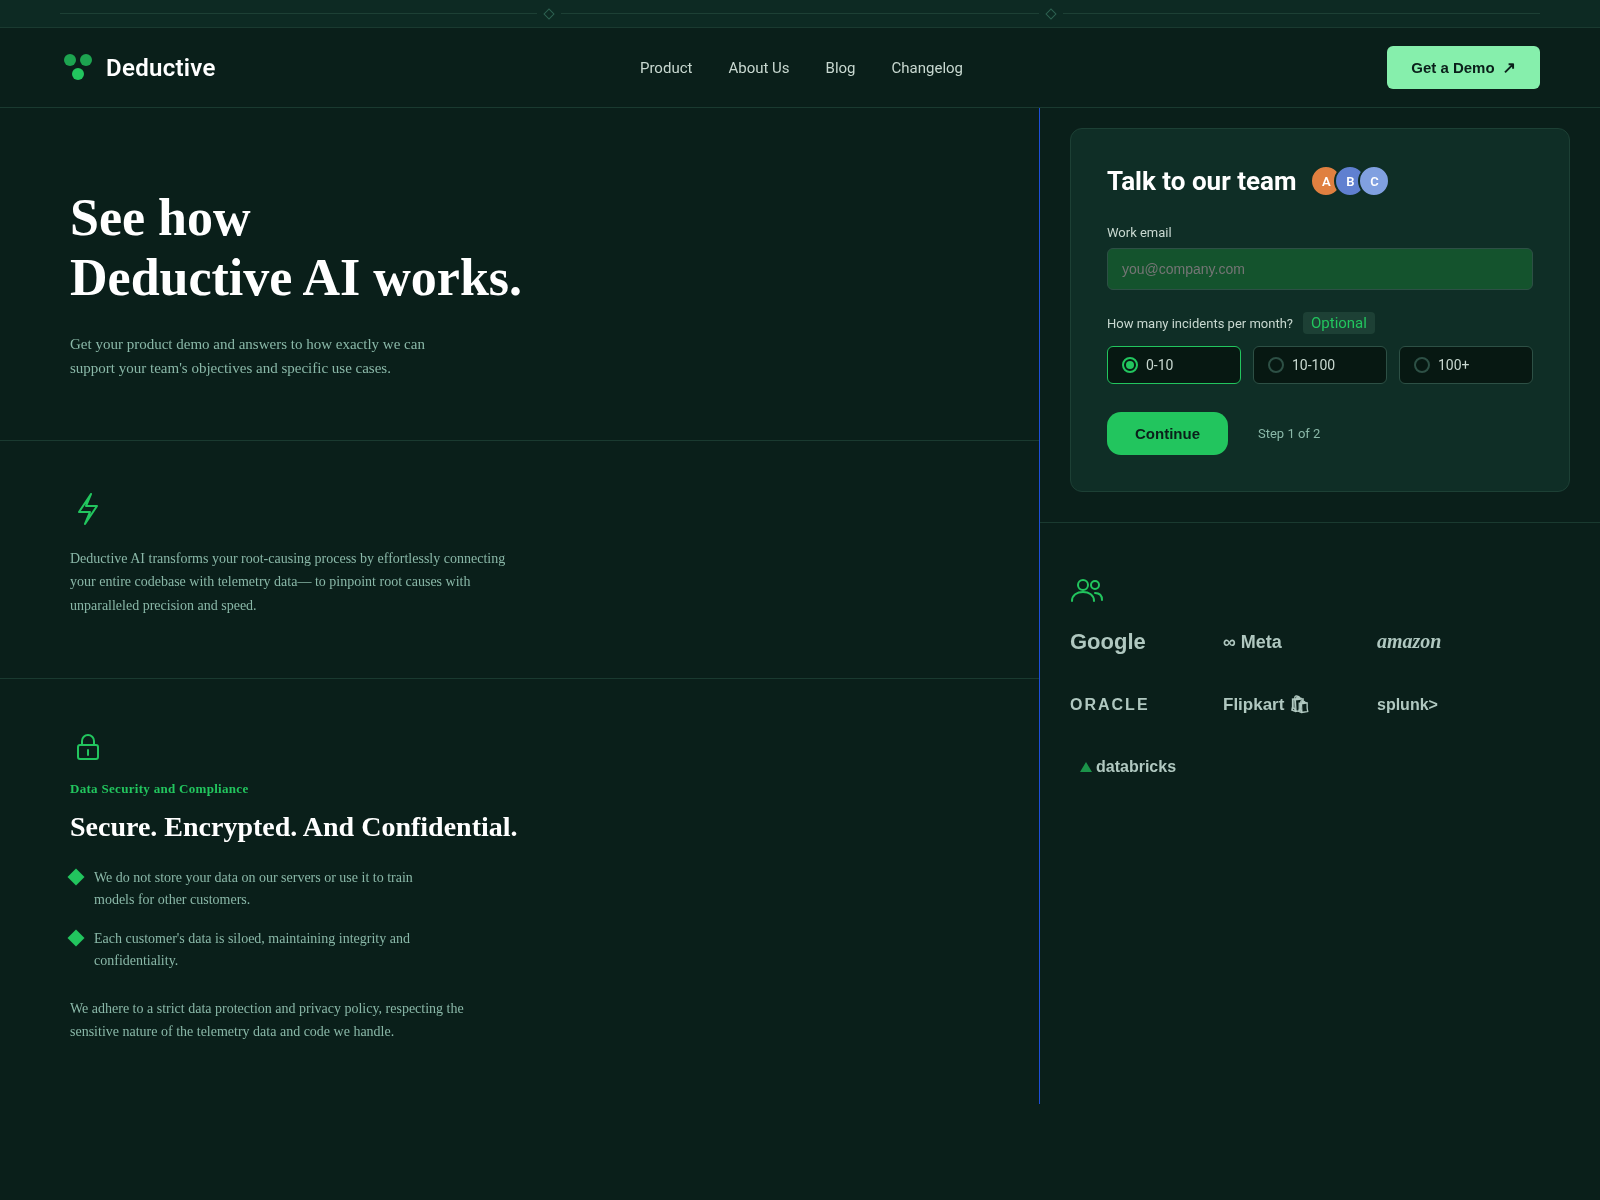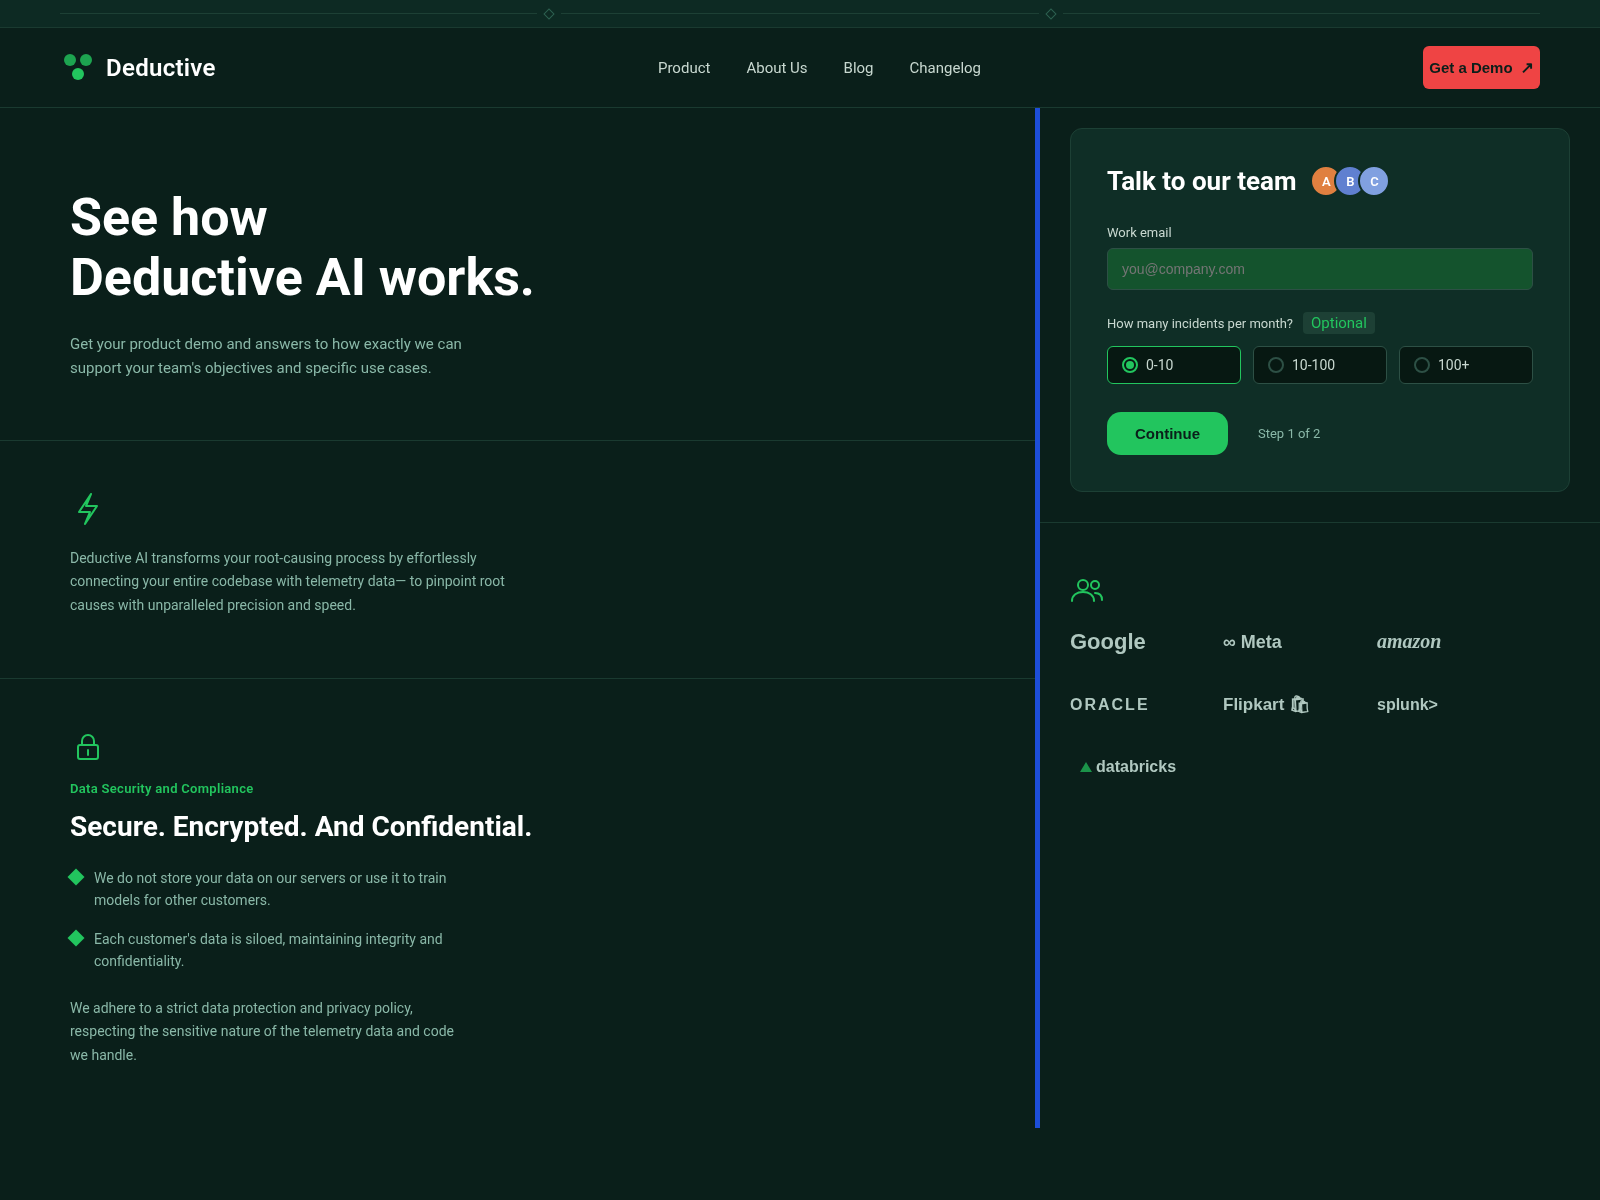--- a/index.html
+++ b/index.html
@@ -66,24 +66,24 @@
       align-items: center;
       gap: 36px;
       list-style: none;
     }
     .nav-links a {
       color: #c8d8d0;
       text-decoration: none;
       font-size: 15px;
     }
     .btn-demo {
-      background: #ef4444;
+      background: #86efac;
       color: #0a1f1a;
       border: none;
-      padding: 12px 6px;
+      padding: 12px 24px;
       border-radius: 6px;
       font-size: 15px;
       font-weight: 600;
       cursor: pointer;
       display: flex;
       align-items: center;
       gap: 8px;
     }
     .btn-demo .arrow-icon {
       font-size: 16px;
@@ -92,22 +92,23 @@
     
     .main-container {
       display: flex;
       min-height: 900px;
       border-top: 1px solid #1a3a30;
     }
 
     
     .left-side {
       flex: 1;
-      border-right: 5px solid #1d4ed8;
+      border-right: 1px solid #1d4ed8;
       padding: 0;
+      font-family: Liberation Serif, serif;
     }
 
     
     .hero-section {
       padding: 80px 70px 60px 70px;
       border-bottom: 1px solid #1a3a30;
     }
     .hero-title {
       font-size: 52px;
       font-weight: 700;

